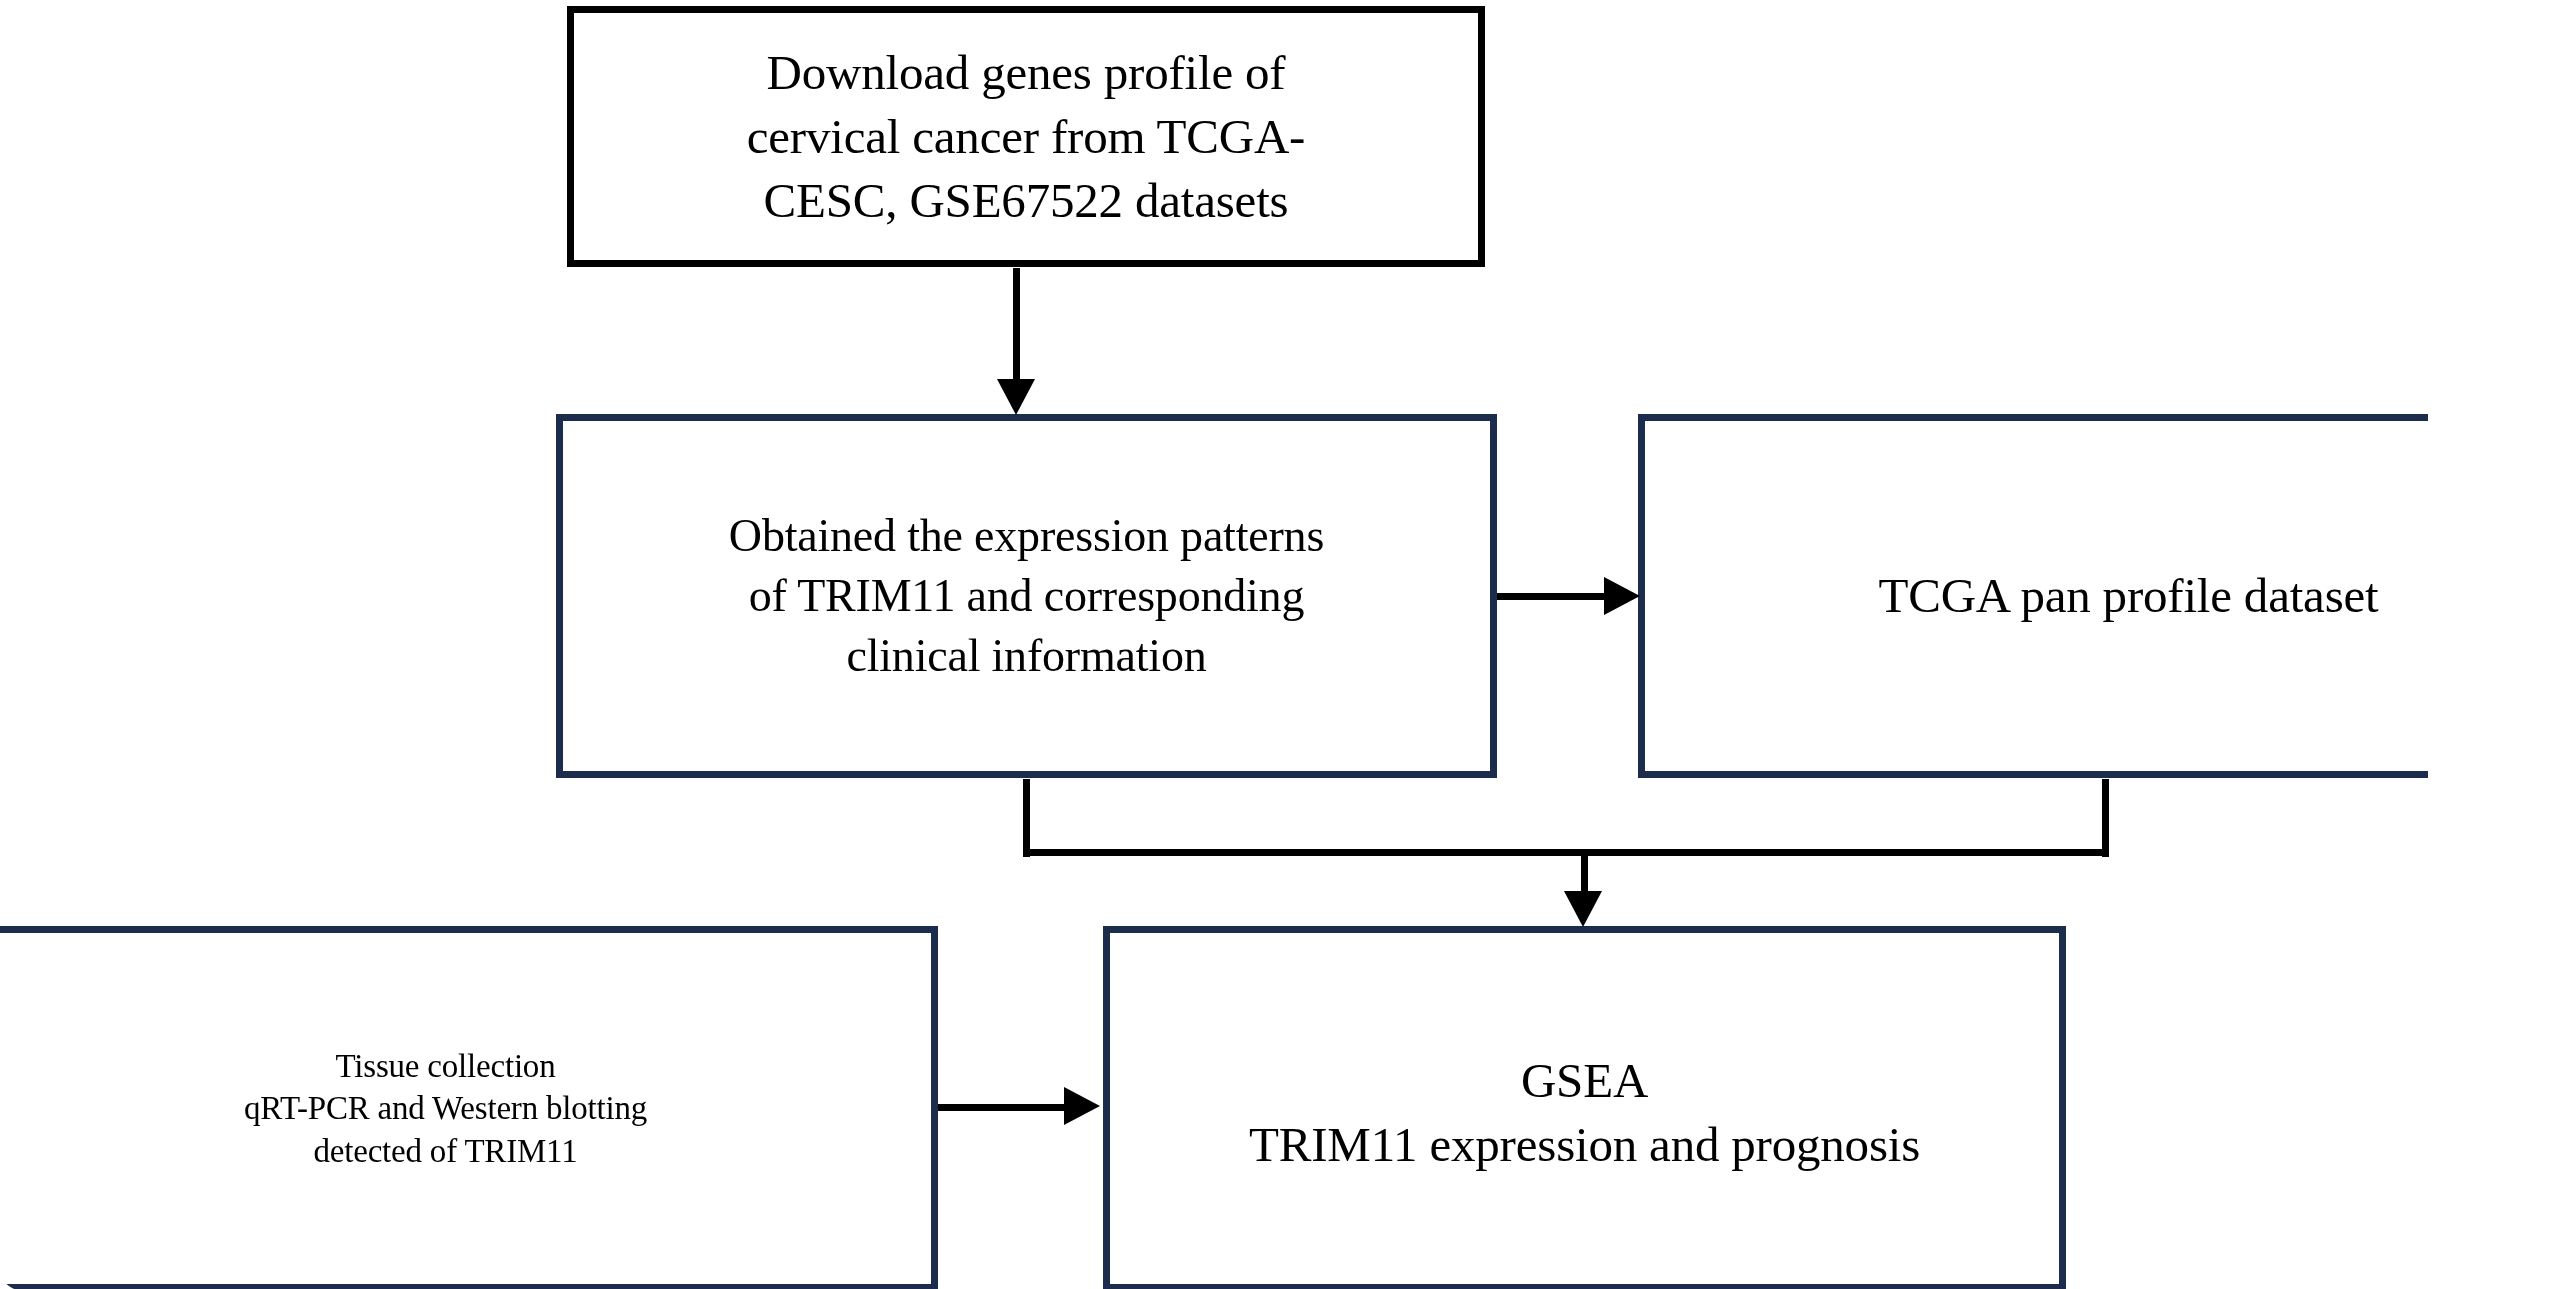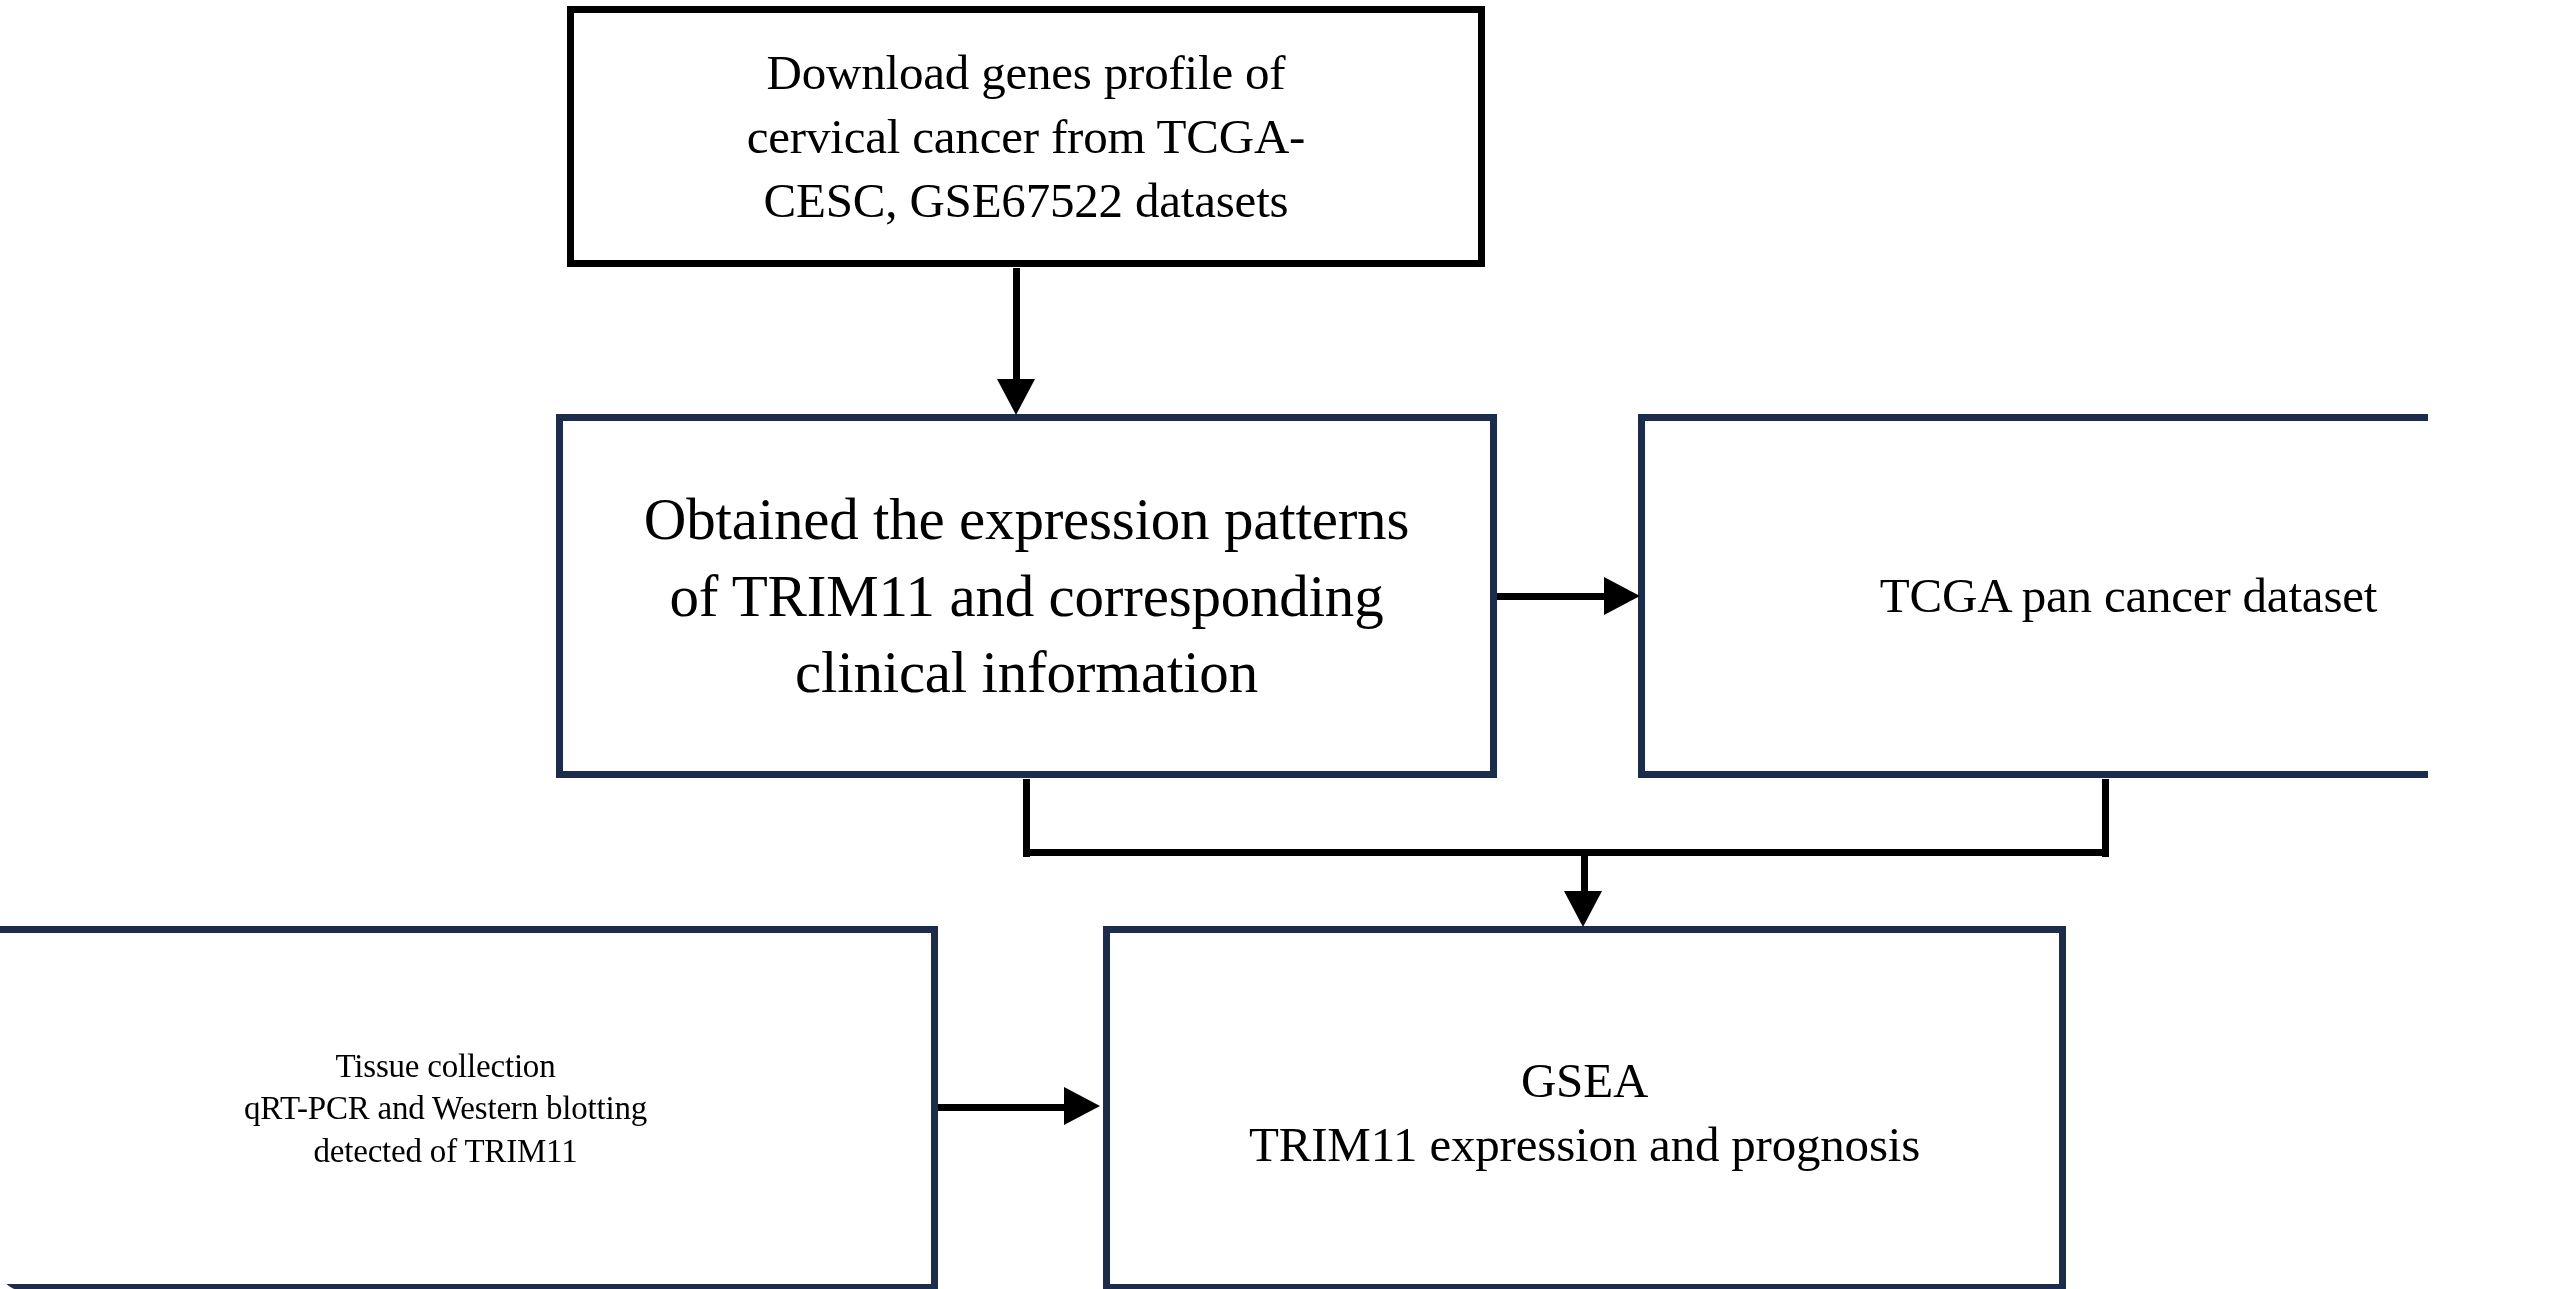--- a/index.html
+++ b/index.html
@@ -41,21 +41,21 @@
     width: 918px; height: 261px;
     border: 7px solid #000000;
   }
   #node-download .label { font-size: 49px; line-height: 1.30; }
 
   #node-expression {
     left: 556px;  top: 414px;
     width: 941px; height: 364px;
     border: 7.8px solid #1c2c4c;
   }
-  #node-expression .label { font-size: 59px; line-height: 1.30; }
+  #node-expression .label { font-size: 46px; line-height: 1.30; }
 
   #node-pancancer {
     left: 1638px; top: 414px;
     width: 981px; height: 364px;
     border: 7.8px solid #1c2c4c;
   }
   #node-pancancer .label { font-size: 49px; }
 
   #node-tissue {
     left: -47px;  top: 926px;
@@ -125,21 +125,21 @@
 CESC, GSE67522 datasets</div>
   </div>
 
   <div class="node" id="node-expression">
     <div class="label">Obtained the expression patterns
 of TRIM11 and corresponding
 clinical information</div>
   </div>
 
   <div class="node" id="node-pancancer">
-    <div class="label">TCGA pan cancer dataset</div>
+    <div class="label">TCGA pan profile dataset</div>
   </div>
 
   <div class="node" id="node-tissue">
     <div class="label">Tissue collection
 qRT-PCR and Western blotting
 detected of TRIM11</div>
   </div>
 
   <div class="node" id="node-gsea">
     <div class="label">GSEA

